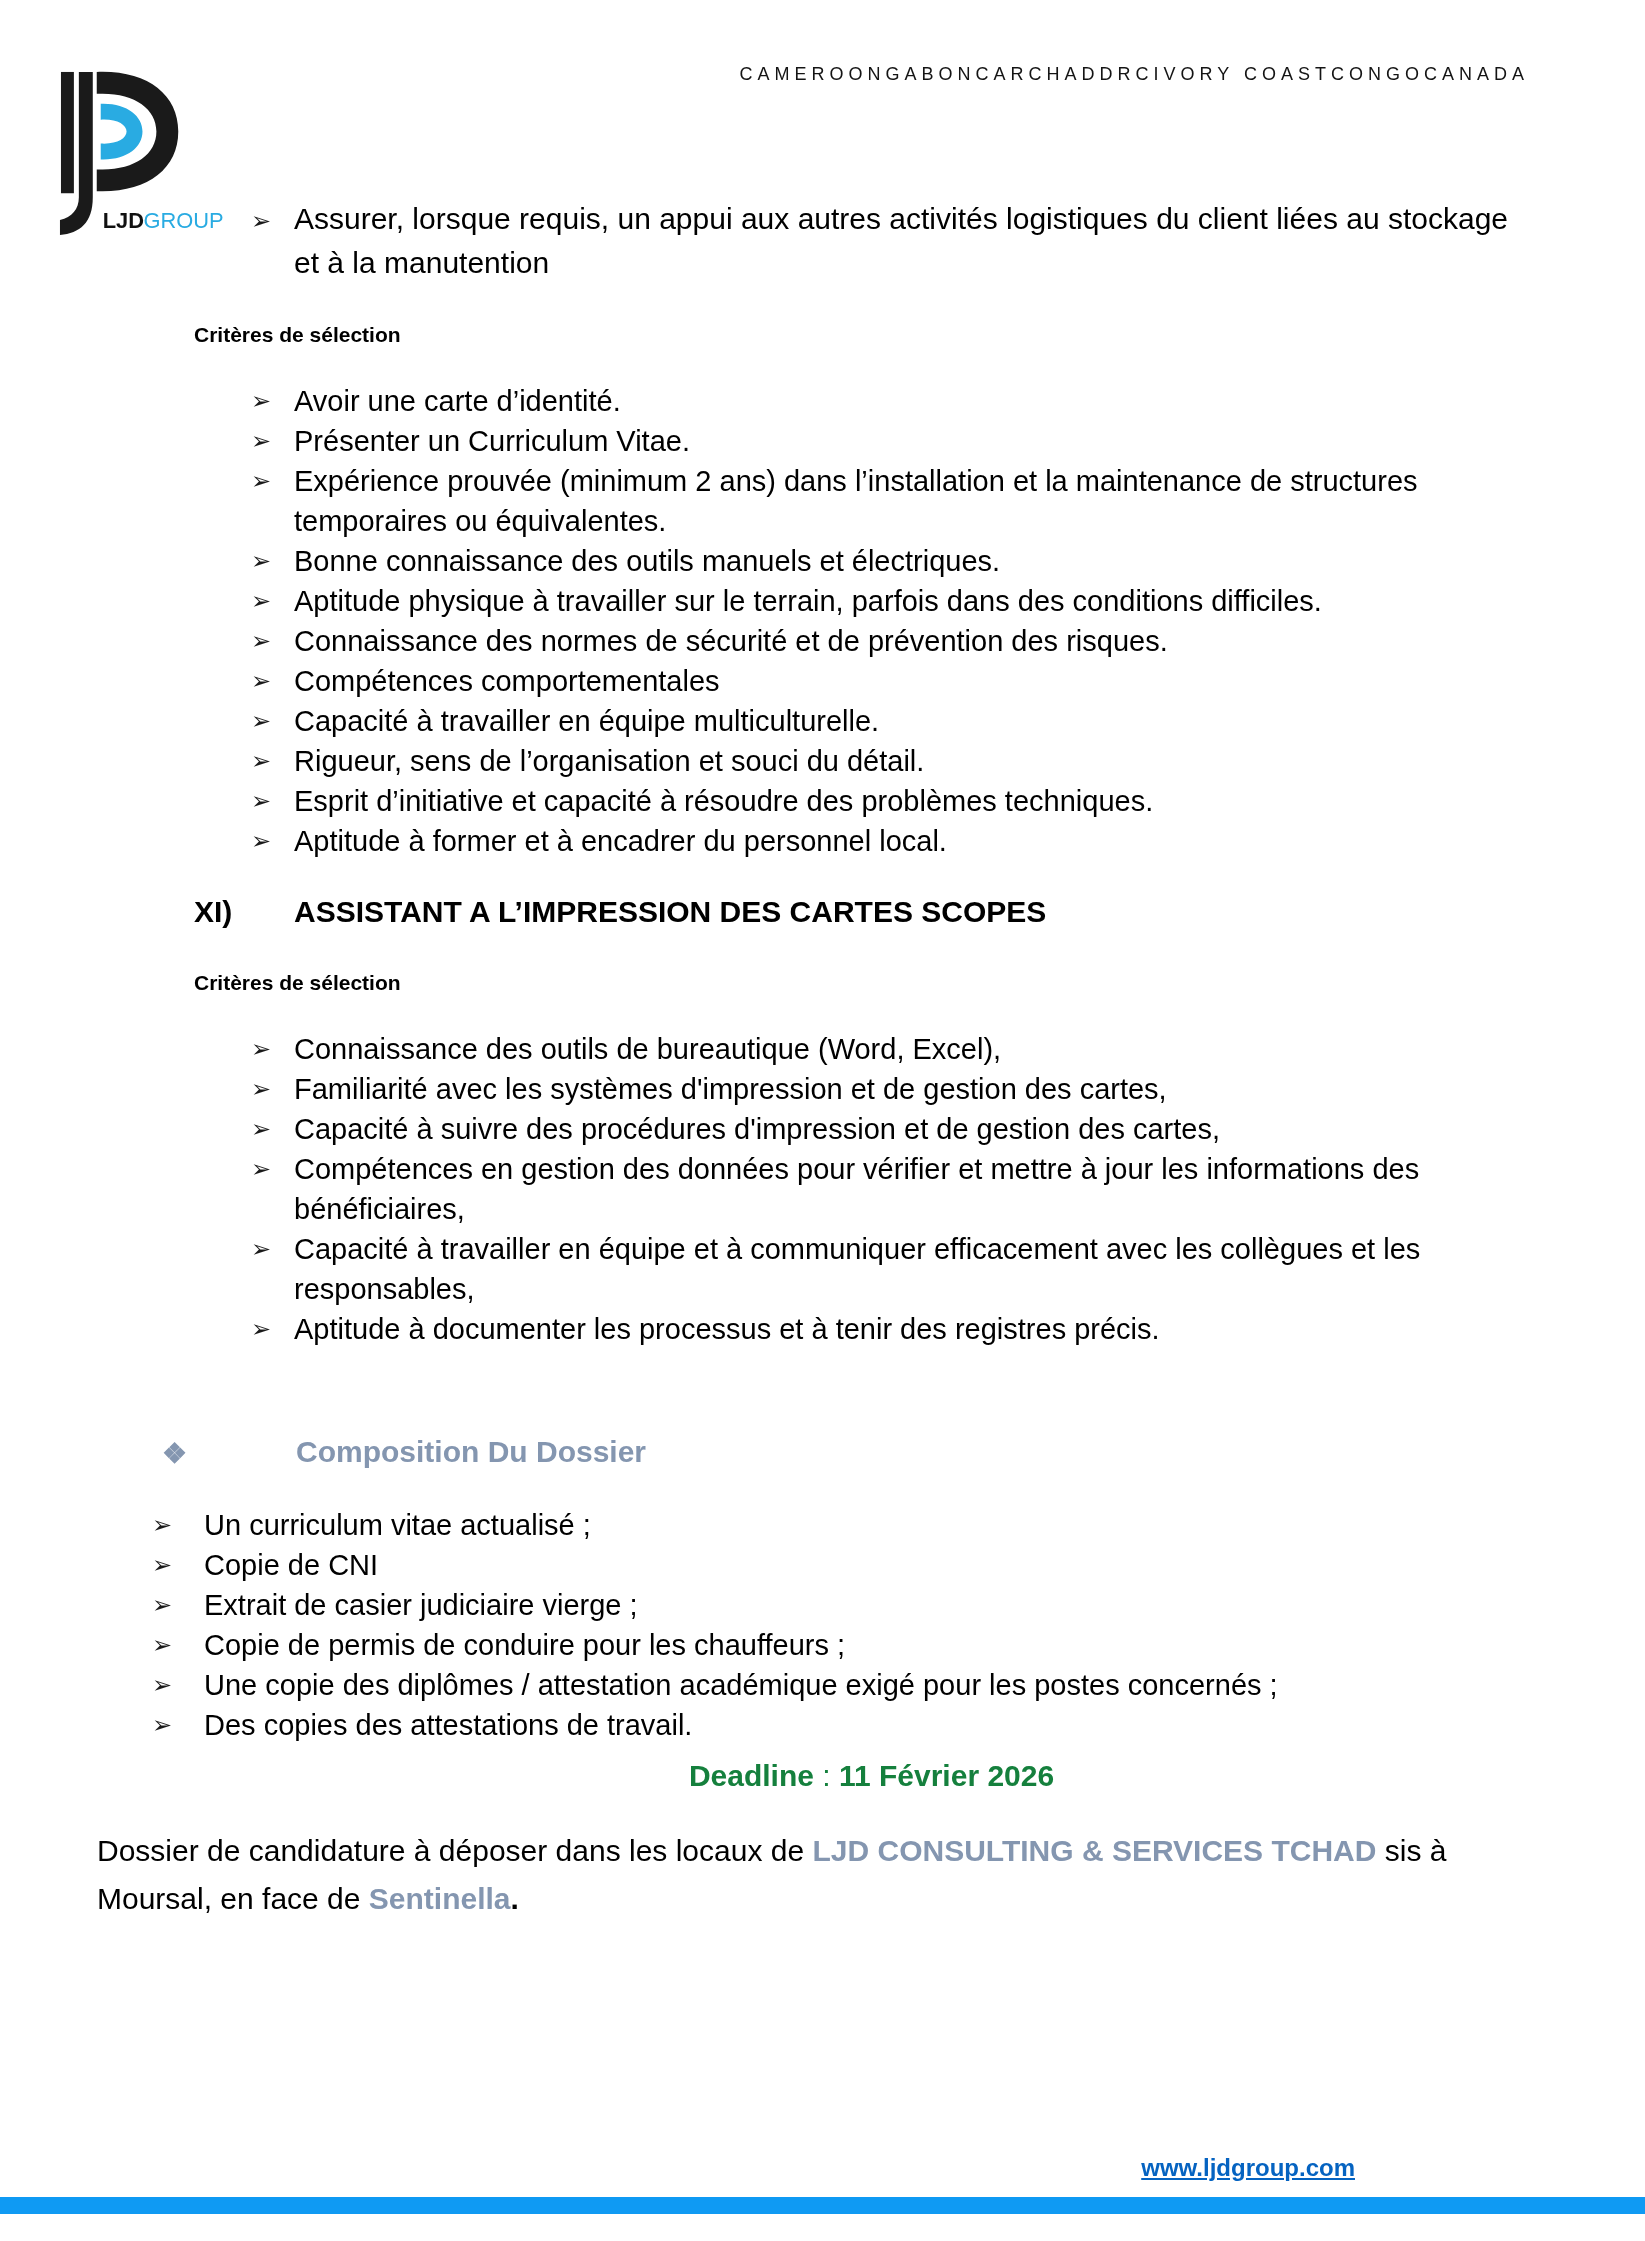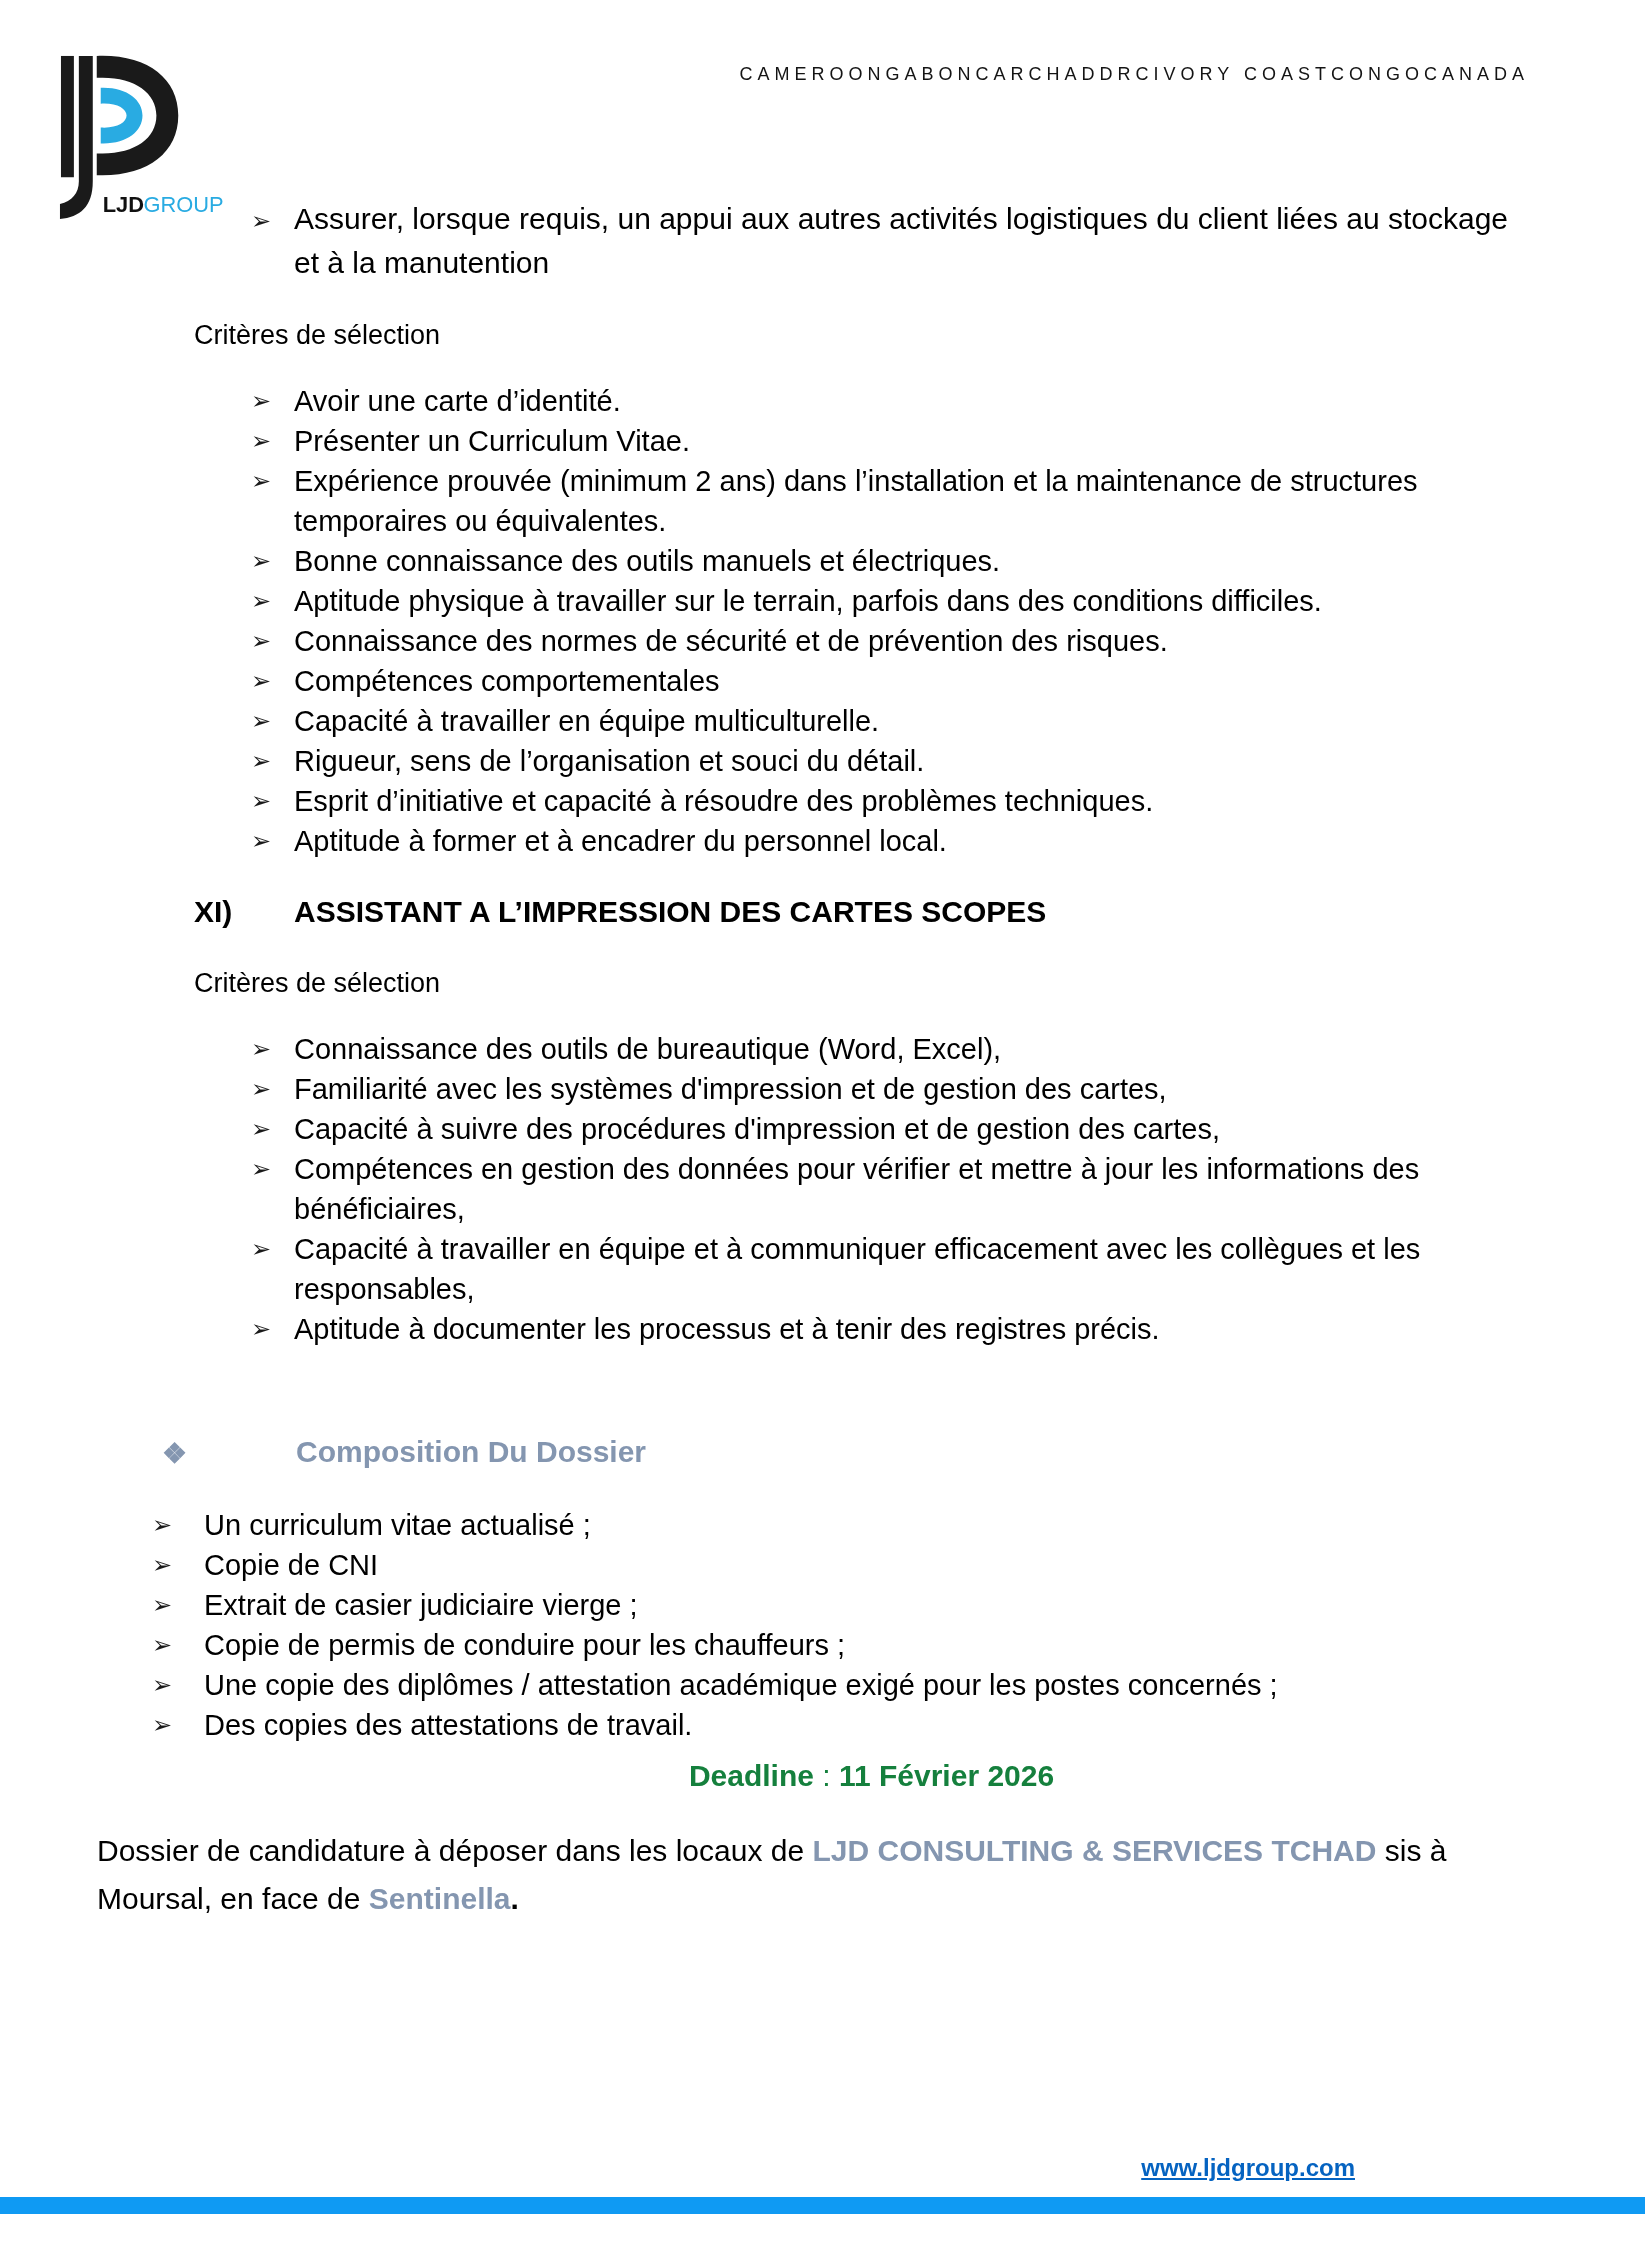--- a/index.html
+++ b/index.html
@@ -2,33 +2,33 @@
 <html><head>
 <meta charset="utf-8">
 <style>
   html,body{margin:0;padding:0;}
   body{
     width:1646px;height:2242px;position:relative;overflow:hidden;
     background:#ffffff;color:#000;
     font-family:"Liberation Sans", sans-serif;
   }
   
-  .logo-wrap{position:absolute;left:55px;top:48px;width:169px;height:171px;}
+  .logo-wrap{position:absolute;left:55px;top:64px;width:169px;height:171px;}
   .countries{
     position:absolute;left:295px;right:117px;top:64px;
     display:flex;justify-content:flex-end;
     font-size:18px;letter-spacing:5px;color:#141414;white-space:nowrap;
   }
   
   .content{position:absolute;top:0;left:0;right:0;}
   .li{position:relative;line-height:40px;font-size:29px;}
   .li .mk{position:absolute;left:0;top:0;font-size:24px;color:#1a1a1a;}
   .intro{margin:197px 129px 0 251px;padding-left:43px;line-height:44px;font-size:30px;}
   .intro .mk{top:2px;}
-  .h-crit{margin:30px 0 0 194px;font-size:27px;font-weight:normal;line-height:40px;}
+  .h-crit{margin:30px 0 0 194px;font-size:21px;font-weight:bold;line-height:40px;}
   ul.blist{list-style:none;margin:0;padding:0;}
   ul.l1{margin:26px 129px 0 251px;}
   ul.l1 .li{padding-left:43px;}
   ul.l0{margin:32px 129px 0 152px;}
   ul.l0 .li{padding-left:52px;}
   .h-xi{margin:30px 0 0 194px;display:flex;font-size:30px;font-weight:bold;line-height:42px;}
   .h-xi .num{width:100px;flex:0 0 auto;}
   .dossier-h{margin:82px 0 0 162px;position:relative;padding-left:134px;
     font-size:30px;font-weight:bold;line-height:42px;color:#8496B0;}
   .dossier-h .mk{position:absolute;left:0;top:2px;font-size:28px;color:#8496B0;}

